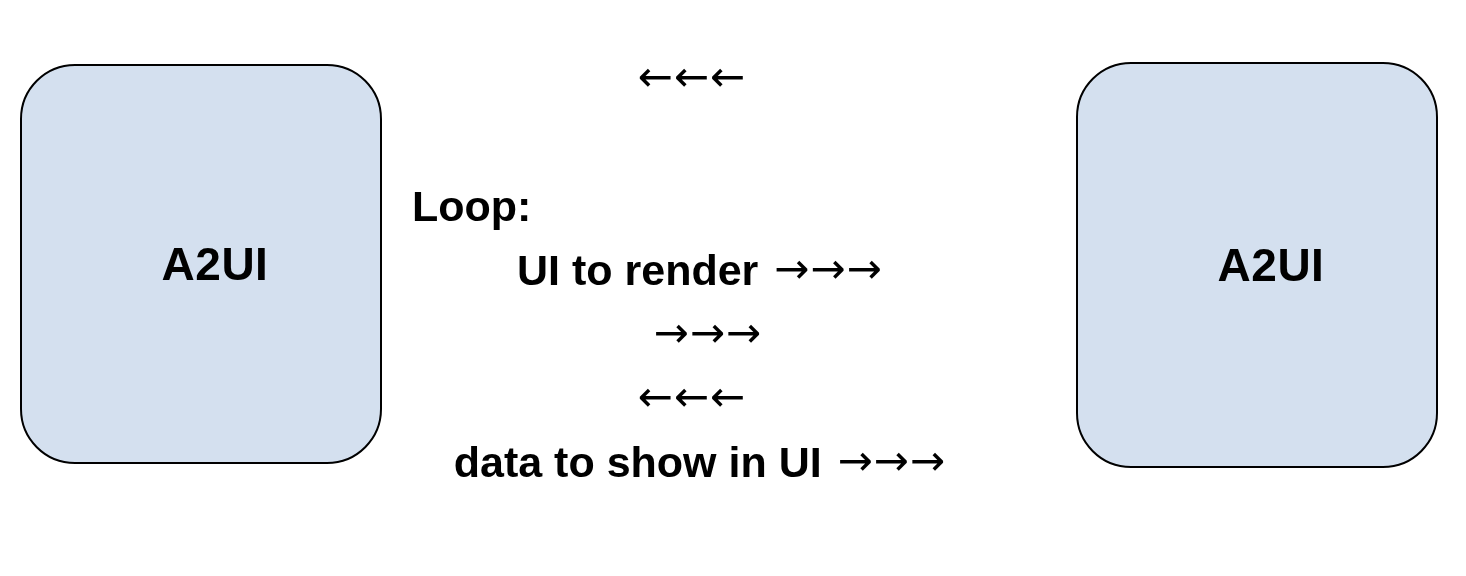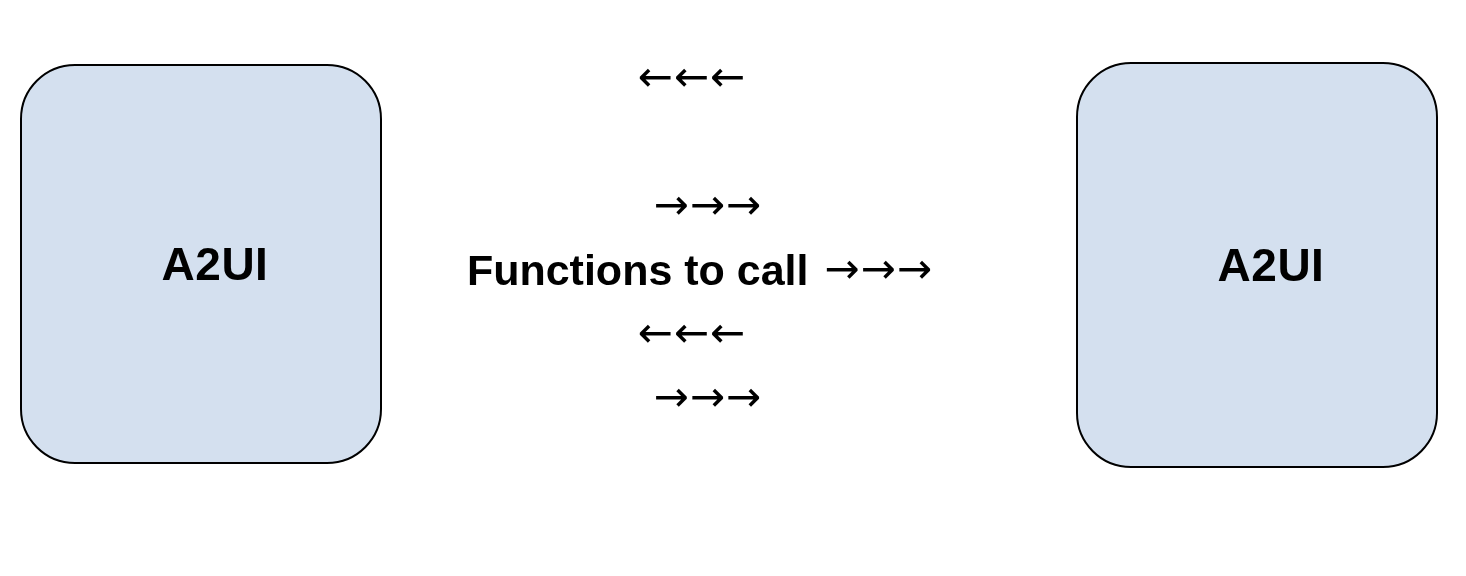--- a/index.html
+++ b/index.html
@@ -79,35 +79,37 @@
   </div>
 
   <div class="flow">
 
     <div class="flow-line">
       <span class="arrows before">←←←</span>
     </div>
 
     <div class="flow-line spacer"></div>
 
+    <div class="flow-line loop-label">Loop:</div>
 
     <div class="flow-line">
+      <span>UI to render</span>
       <span class="arrows after">→→→</span>
     </div>
 
     <div class="flow-line">
-      <span>Functions to call</span>
       <span class="arrows after">→→→</span>
     </div>
 
     <div class="flow-line">
       <span class="arrows before">←←←</span>
     </div>
 
     <div class="flow-line">
+      <span>data to show in UI</span>
       <span class="arrows after">→→→</span>
     </div>
 
   </div>
 
   <div class="node-box right">
     <div class="node-label">
       <div>A2UI</div>
     </div>
   </div>

